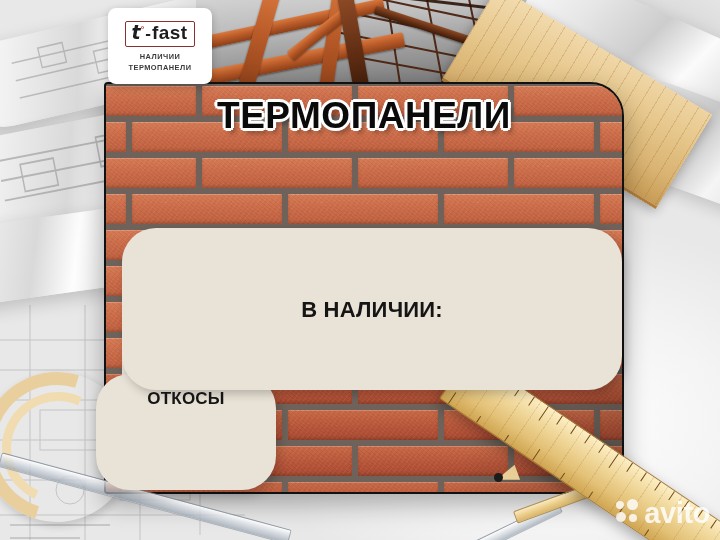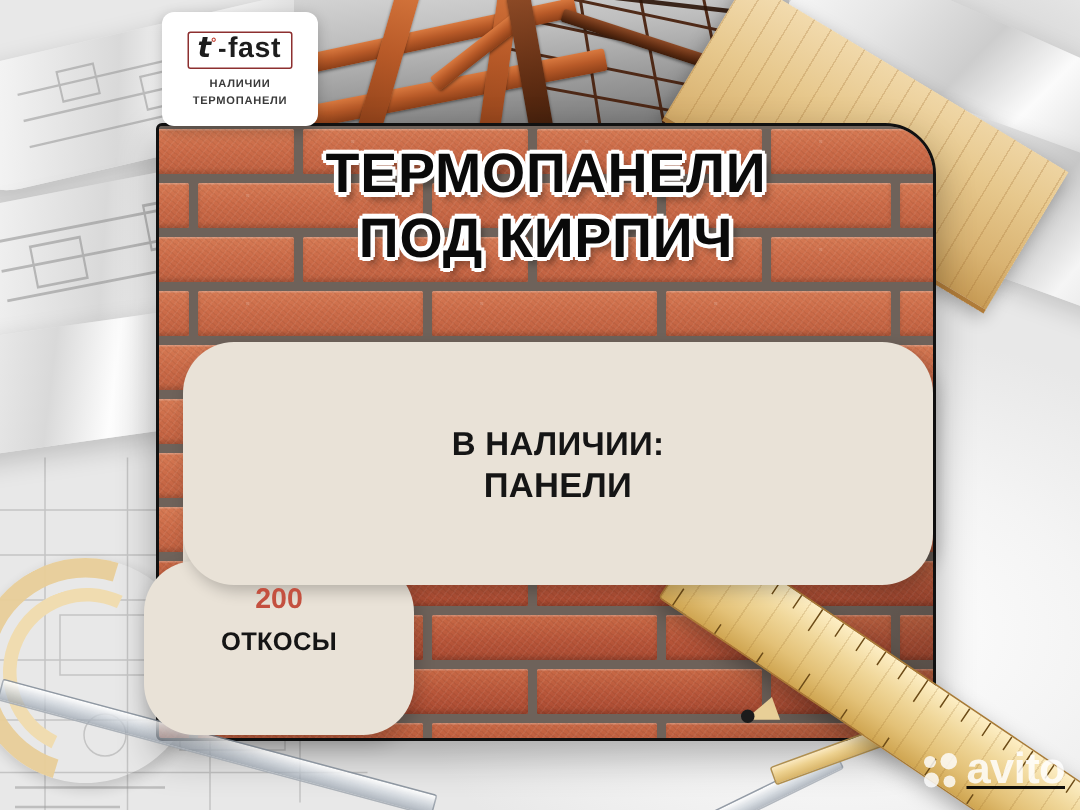--- a/index.html
+++ b/index.html
@@ -339,22 +339,22 @@
     font-size:19px; font-weight:bold; color:#1d1d1d; letter-spacing:.4px; line-height:1;
   }
   .logo-sub{
     margin-top:5px; text-align:center; color:#3a3a3a;
     font-size:7.4px; font-weight:bold; letter-spacing:.5px; line-height:1.45;
   }
 
   
   .avito{
     position:absolute; right:10px; bottom:12px;
-    display:flex; align-items:center; gap:5px;
-    z-index:12; opacity:.93;text-decoration:underline;
+    display:flex; gap:5px;
+    z-index:12; opacity:.93;
   }
   .avito-dots{ position:relative; width:23px; height:23px; }
   .avito-dots i{ position:absolute; border-radius:50%; background:rgba(255,255,255,.88); display:block; }
   .avito-dots i:nth-child(1){ left:0;  top:2px;  width:8px;  height:8px; }
   .avito-dots i:nth-child(2){ left:11px;top:0;   width:11px; height:11px; }
   .avito-dots i:nth-child(3){ left:0;  top:13px; width:10px; height:10px; }
   .avito-dots i:nth-child(4){ left:13px;top:15px;width:8px;  height:8px; }
   .avito-word{
     font-size:29px; font-weight:bold; color:rgba(255,255,255,.90);
     letter-spacing:-.4px; line-height:1;
@@ -512,30 +512,27 @@
   </div>
 
   <div class="cream cream-tab"></div>
   <div class="cream cream-join2"></div>
   <div class="cream cream-join1"></div>
   <div class="cream cream-badge"></div>
   <div class="cream cream-main"></div>
 
   <div class="title">
     <div class="line line1">ТЕРМОПАНЕЛИ</div>
-    <div class="line line2">ПОД КИРПИЧ</div>
   </div>
 
   <div class="main-text">
     <div class="ln ln1">В НАЛИЧИИ:</div>
-    <div class="ln">ПАНЕЛИ</div>
   </div>
 
   <div class="badge-text">
-    <div class="b2">200</div>
     <div class="b3">ОТКОСЫ</div>
   </div>
 
   <div class="logo-card">
     <div class="logo-box">
       <span class="logo-t">t</span>
         <span class="logo-deg">°</span>
       <span class="logo-dash">-</span>
       <span class="logo-fast">fast</span>
     </div>

